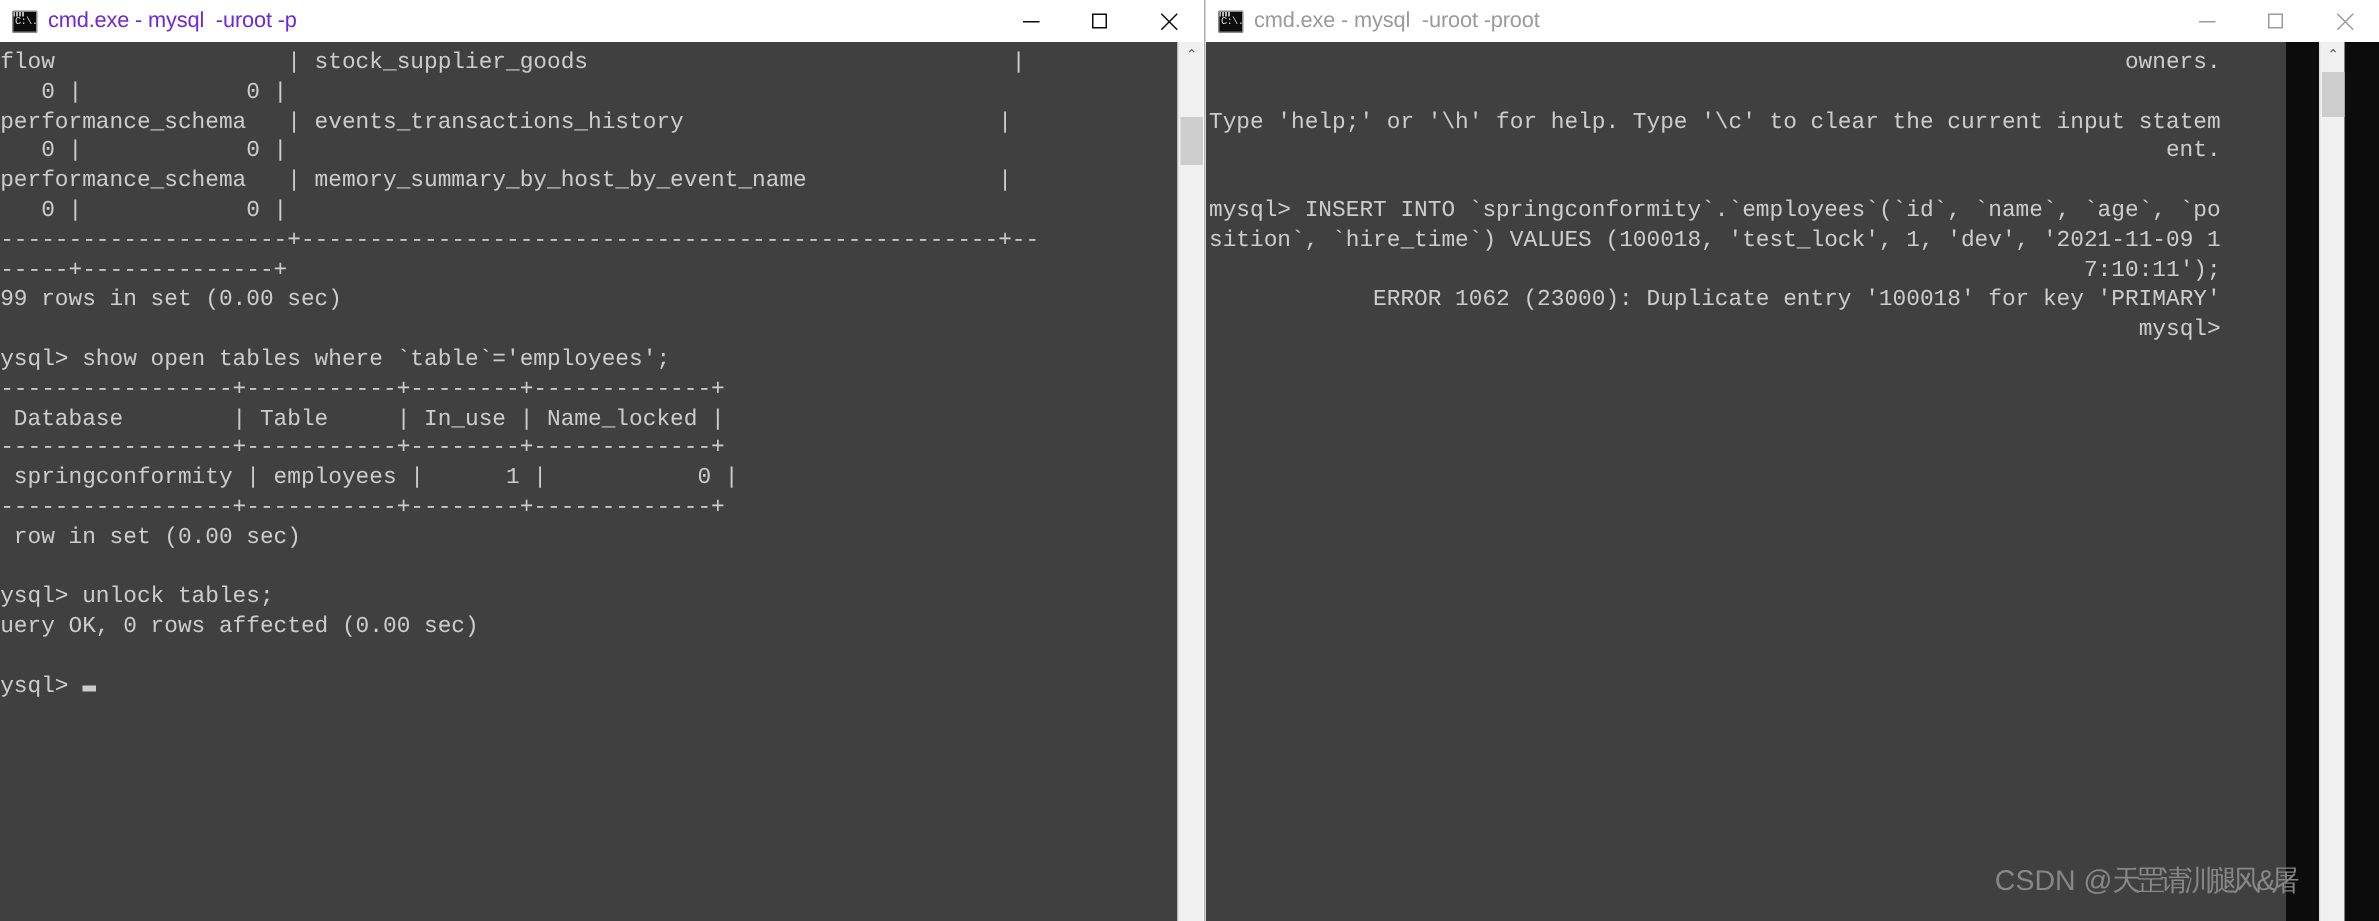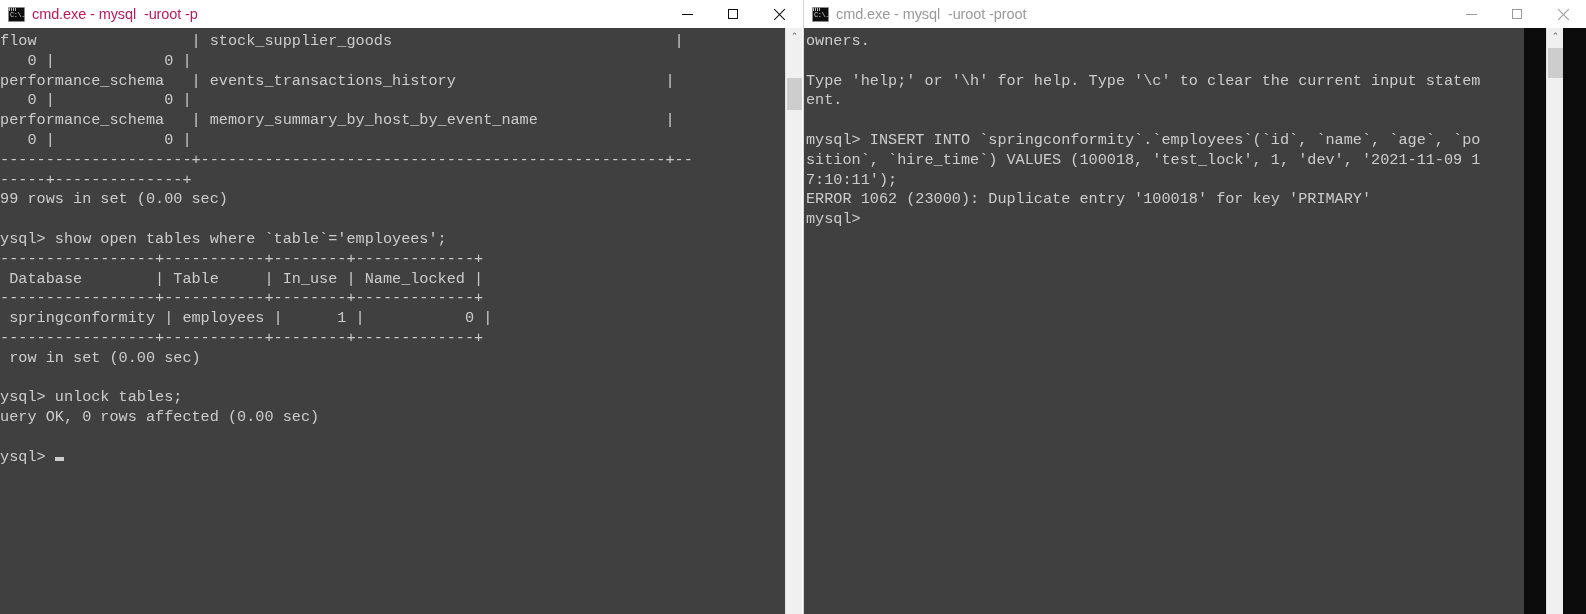--- a/index.html
+++ b/index.html
@@ -62,21 +62,21 @@
     line-height: 9px;
     color: #d8d8d8;
     letter-spacing: -0.5px;
   }
   .title-text {
     font-size: 14.5px;
     letter-spacing: -0.1px;
     white-space: pre;
     flex: 0 0 auto;
   }
-  .title-text.active   { color: #be185d; }
+  .title-text.active   { color: #6d28d9; }
   .title-text.inactive { color: #9a9a9a; }
 
   .win-buttons {
     position: absolute;
     right: 0; top: 0;
     height: 28px;
     display: flex;
   }
   .win-btn {
     width: 46px;
@@ -191,21 +191,21 @@
   <div class="console" style="width:785px;">
     <div class="console-text" id="left-console-text" style="left:-9px;"><div> flow                 | stock_supplier_goods                               |</div><div>    0 |            0 |</div><div> performance_schema   | events_transactions_history                       |</div><div>    0 |            0 |</div><div> performance_schema   | memory_summary_by_host_by_event_name              |</div><div>    0 |            0 |</div><div>+---------------------+---------------------------------------------------+--</div><div>------+--------------+</div><div>199 rows in set (0.00 sec)</div><div>&nbsp;</div><div>mysql&gt; show open tables where `table`='employees';</div><div>+-----------------+-----------+--------+-------------+</div><div>| Database        | Table     | In_use | Name_locked |</div><div>+-----------------+-----------+--------+-------------+</div><div>| springconformity | employees |      1 |           0 |</div><div>+-----------------+-----------+--------+-------------+</div><div>1 row in set (0.00 sec)</div><div>&nbsp;</div><div>mysql&gt; unlock tables;</div><div>Query OK, 0 rows affected (0.00 sec)</div><div>&nbsp;</div><div>mysql&gt; <span class="cursor-block"></span></div></div>
   </div>
 
   <div class="scrollbar" style="left:785px; width:17px;">
     <div class="sb-arrow">⌃</div>
     <div class="sb-thumb" style="top:50px; height:32px;"></div>
   </div>
 </div>
 
-<div class="window" id="right-window" style="left:803px; top:0; width:783px; height:614px; border-left:1px solid #d6d6d6;">
+<div class="window" id="right-window" style="left:803px; top:0; width:783px; height:614px; border-left:1px solid #d6d6d6;text-align:right;">
 
   <div class="titlebar">
     <span class="title-icon"></span>
     <span class="title-text inactive">cmd.exe - mysql  -uroot -proot</span>
     <div class="win-buttons">
       <div class="win-btn inactive">
         <i class="glyph-min"></i>
       </div>
       <div class="win-btn inactive">
         <i class="glyph-max"></i>
@@ -218,13 +218,16 @@
 
   <div class="console" style="width:720px;">
     <div class="console-text" id="right-console-text" style="left:2px;"><div>owners.</div><div>&nbsp;</div><div>Type 'help;' or '\h' for help. Type '\c' to clear the current input statem</div><div>ent.</div><div>&nbsp;</div><div>mysql&gt; INSERT INTO `springconformity`.`employees`(`id`, `name`, `age`, `po</div><div>sition`, `hire_time`) VALUES (100018, 'test_lock', 1, 'dev', '2021-11-09 1</div><div>7:10:11');</div><div>ERROR 1062 (23000): Duplicate entry '100018' for key 'PRIMARY'</div><div>mysql&gt;</div></div>
   </div>
 
   <div class="scrollbar" style="left:742px; width:17px;">
     <div class="sb-arrow">⌃</div>
     <div class="sb-thumb" style="top:20px; height:30px;"></div>
   </div>
 
+  <div class="watermark" style="right:56px; bottom:14px;">
+    <span>CSDN @</span><span class="cn">天罡请汌腿风&amp;屠</span>
+  </div>
 </div>
 
 </body></html>

